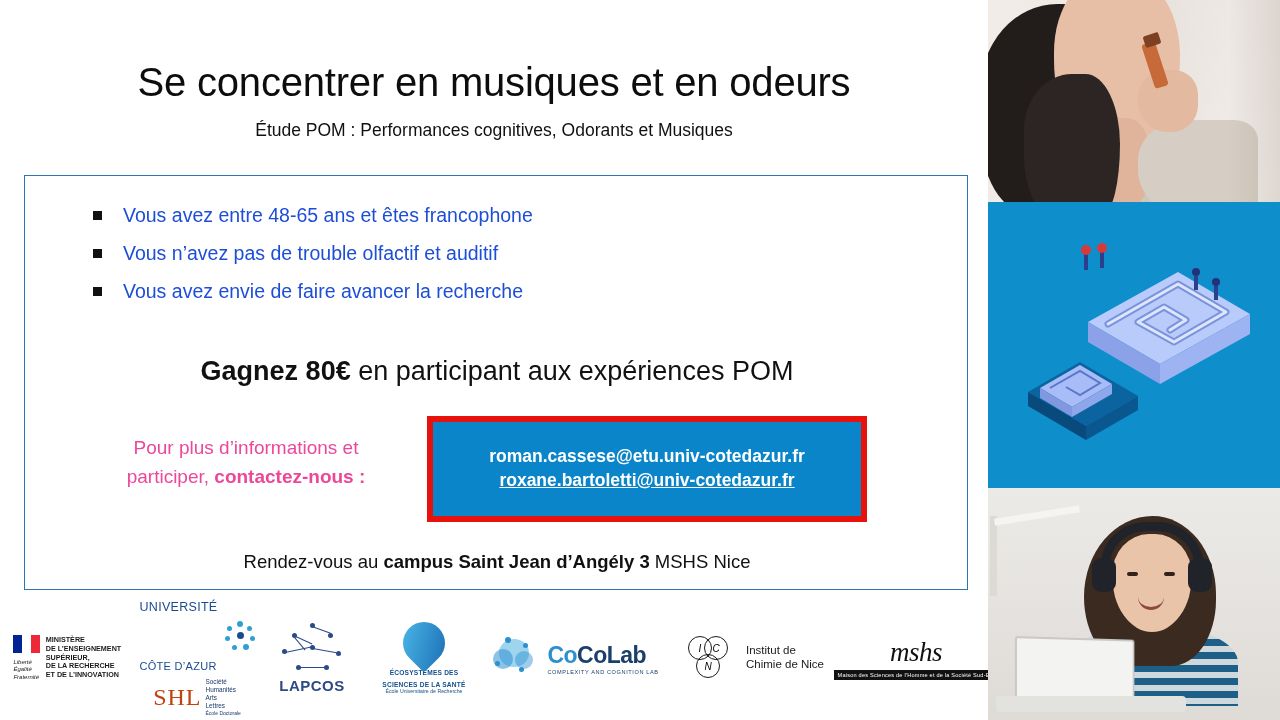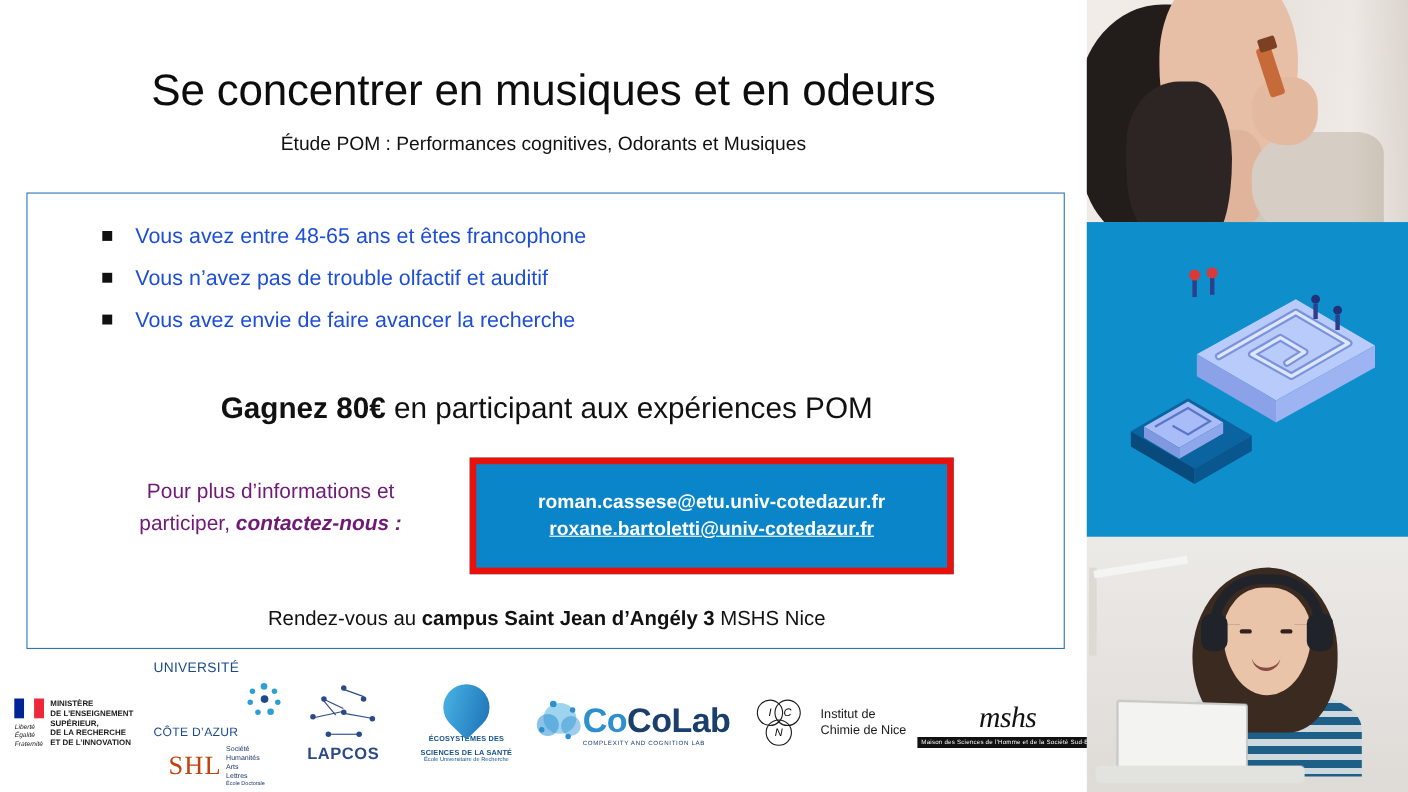--- a/index.html
+++ b/index.html
@@ -190,24 +190,24 @@
     color: #111;
   }
   .gain b { font-weight: bold; }
 
   .contact-text {
     position: absolute;
     left: 36px; top: 258px;
     width: 370px;
     text-align: center;
     font-size: 19px;
-    color: #701a75;
+    color: #ec4899;
     line-height: 1.5;
   }
-  .contact-text b { font-weight: bold; font-style: italic; }
+  .contact-text b { font-weight: bold; }
 
   .email-box {
     position: absolute;
     left: 402px; top: 240px;
     width: 440px; height: 106px;
     background: #0a85c9;
     border: 6px solid #e8120c;
     box-sizing: border-box;
     display: flex;
     flex-direction: column;
@@ -283,21 +283,21 @@
   
   .l4 { left: 370px; width: 108px; flex-direction: column; }
   .l4 .drop { width: 42px; height: 42px; border-radius: 50% 50% 50% 8%; background: linear-gradient(150deg,#4cb8e8,#1b6fb4); transform: rotate(-45deg); }
   .l4 .t1 { font-size: 6.6px; font-weight: bold; color:#14508c; margin-top:5px; letter-spacing:.2px;}
   .l4 .t2 { font-size: 5.2px; color:#14508c; }
 
   
   .l5 { left: 484px; width: 180px; }
   .l5 .brain { width: 52px; height: 46px; position: relative; }
   .l5 .brain i { position:absolute; border-radius:50%; background:#2b8fd0; }
-  .l5 .cc { font-size: 31px; color:#2b8fd0; font-weight:bold; letter-spacing:-0.5px; }
+  .l5 .cc { font-size: 23px; color:#2b8fd0; font-weight:bold; letter-spacing:-0.5px; }
   .l5 .cc2 { color:#1b3f6b; }
   .l5 .ccsub { font-size: 5.6px; color:#1b3f6b; letter-spacing:.6px; }
 
   
   .l6 { left: 680px; width: 152px; }
   .l6 .icn { position: relative; width: 52px; height: 44px; }
   .l6 .icn i { position:absolute; border:1.4px solid #1a1a1a; border-radius:50%; width:22px; height:22px; display:flex; align-items:center; justify-content:center; font-size:10px;}
   .l6 .nm { font-size: 11.5px; color:#1a1a1a; line-height:1.2; margin-left:6px; text-align:left;}
 
   

